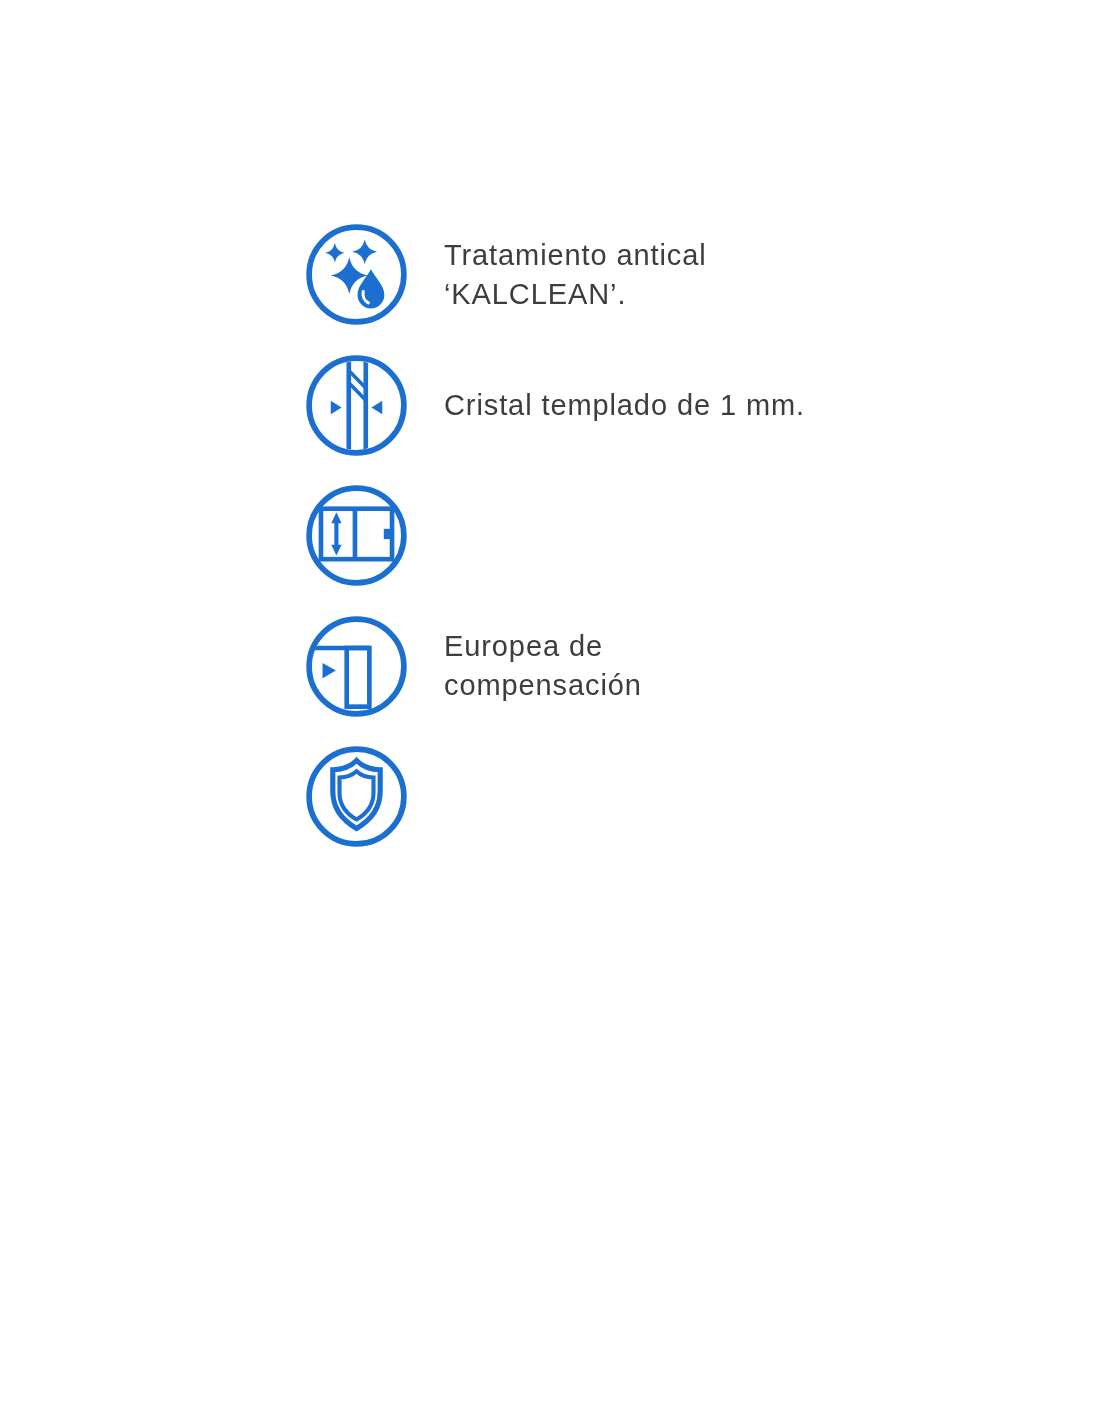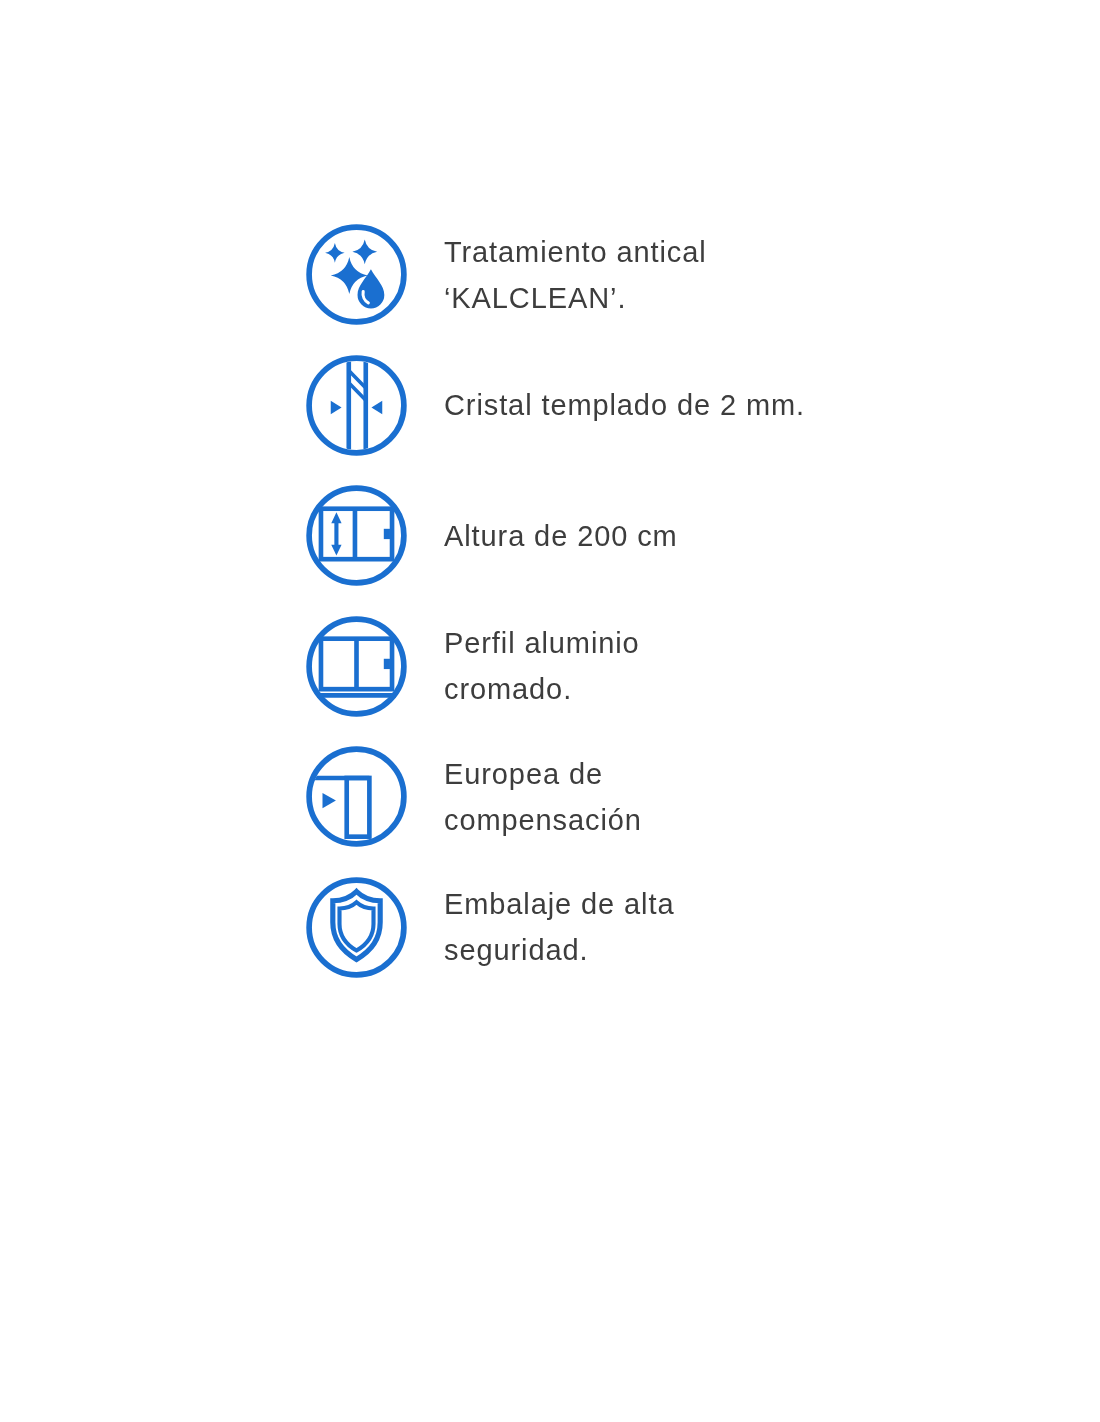--- a/index.html
+++ b/index.html
@@ -18,21 +18,21 @@
     position:absolute;left:305px;top:223px;
     display:flex;flex-direction:column;gap:27.5px;
   }
   .row{
     display:flex;align-items:center;gap:36px;min-height:103px;
   }
   .icon{
     width:103px;height:103px;flex:0 0 103px;display:block;
   }
   .label{
-    font-size:29px;line-height:46px;font-weight:300;
+    font-size:29px;line-height:39px;font-weight:300;
     color:var(--text);letter-spacing:0.9px;
     white-space:pre-line;
   }
   .st{stroke:var(--blue);fill:none;}
   .fl{fill:var(--blue);stroke:none;}
 </style>
 </head>
 <body>
 
 <div class="features">
@@ -58,47 +58,35 @@
           </clipPath>
         </defs>
       <circle class="st" cx="50" cy="50" r="46" stroke-width="5.5"></circle>
       <g clip-path="url(#clip-glass)">
         <path class="st" d="M42.5,2 V98 M59,2 V98" stroke-width="4.5"></path>
         <path class="st" d="M42.5,16 L59,33 M42.5,28 L59,45" stroke-width="3.5"></path>
       </g>
       <path class="fl" d="M25,45.5 L25,58.5 L35.5,52 Z"></path>
       <path class="fl" d="M75,45.5 L75,58.5 L64.5,52 Z"></path>
     </svg>
-    <div class="label">Cristal templado de 2 mm.</div>
+    <div class="label">Cristal templado de 1 mm.</div>
   </div>
 
   <div class="row">
     <svg class="icon" viewBox="0 0 100 100">
       <circle class="st" cx="50" cy="50" r="46" stroke-width="5.5"></circle>
       <rect class="st" x="15.5" y="24" width="69" height="49" stroke-width="4.5"></rect>
       <path class="st" d="M48.5,24 V73" stroke-width="4.5"></path>
       <path class="st" d="M30.5,35 V62" stroke-width="4"></path>
       <path class="fl" d="M30.5,27.5 L25.5,38 L35.5,38 Z"></path>
       <path class="fl" d="M30.5,69.5 L25.5,59 L35.5,59 Z"></path>
       <rect class="fl" x="76.5" y="43.5" width="6" height="10"></rect>
     </svg>
-    <div class="label">Altura de 200 cm</div>
   </div>
 
-  <div class="row">
-    <svg class="icon" viewBox="0 0 100 100">
-      <circle class="st" cx="50" cy="50" r="46" stroke-width="5.5"></circle>
-      <rect class="st" x="15.5" y="23" width="69" height="49" stroke-width="4.5"></rect>
-      <path class="st" d="M50,23 V72" stroke-width="4.5"></path>
-      <rect class="fl" x="76.5" y="42.5" width="6" height="10"></rect>
-      <path class="st" d="M12,78 H88" stroke-width="4.5"></path>
-    </svg>
-    <div class="label">Perfil aluminio
-cromado.</div>
-  </div>
 
   <div class="row">
     <svg class="icon" viewBox="0 0 100 100">
       <defs>
           <clipPath id="clip-comp">
             <circle cx="50" cy="50" r="43.5"></circle>
           </clipPath>
         </defs>
       <circle class="st" cx="50" cy="50" r="46" stroke-width="5.5"></circle>
       <g clip-path="url(#clip-comp)">
@@ -110,18 +98,16 @@
     <div class="label">Europea de
 compensación</div>
   </div>
 
   <div class="row">
     <svg class="icon" viewBox="0 0 100 100">
       <circle class="st" cx="50" cy="50" r="46" stroke-width="5.5"></circle>
       <path class="st" stroke-width="5" d="M50,15 C44,21 35,24 27,24 L27,45 C27,61 36,73 50,81 C64,73 73,61 73,45 L73,24 C65,24 56,21 50,15 Z"></path>
       <path class="st" stroke-width="4" d="M50,25.5 C45.7,29.5 39.4,31.5 33.5,31.5 L33.5,46.5 C33.5,58 40,66.5 50,72.3 C60,66.5 66.5,58 66.5,46.5 L66.5,31.5 C60.6,31.5 54.3,29.5 50,25.5 Z"></path>
     </svg>
-    <div class="label">Embalaje de alta
-seguridad.</div>
   </div>
 
 
 </div>
 
 </body></html>

